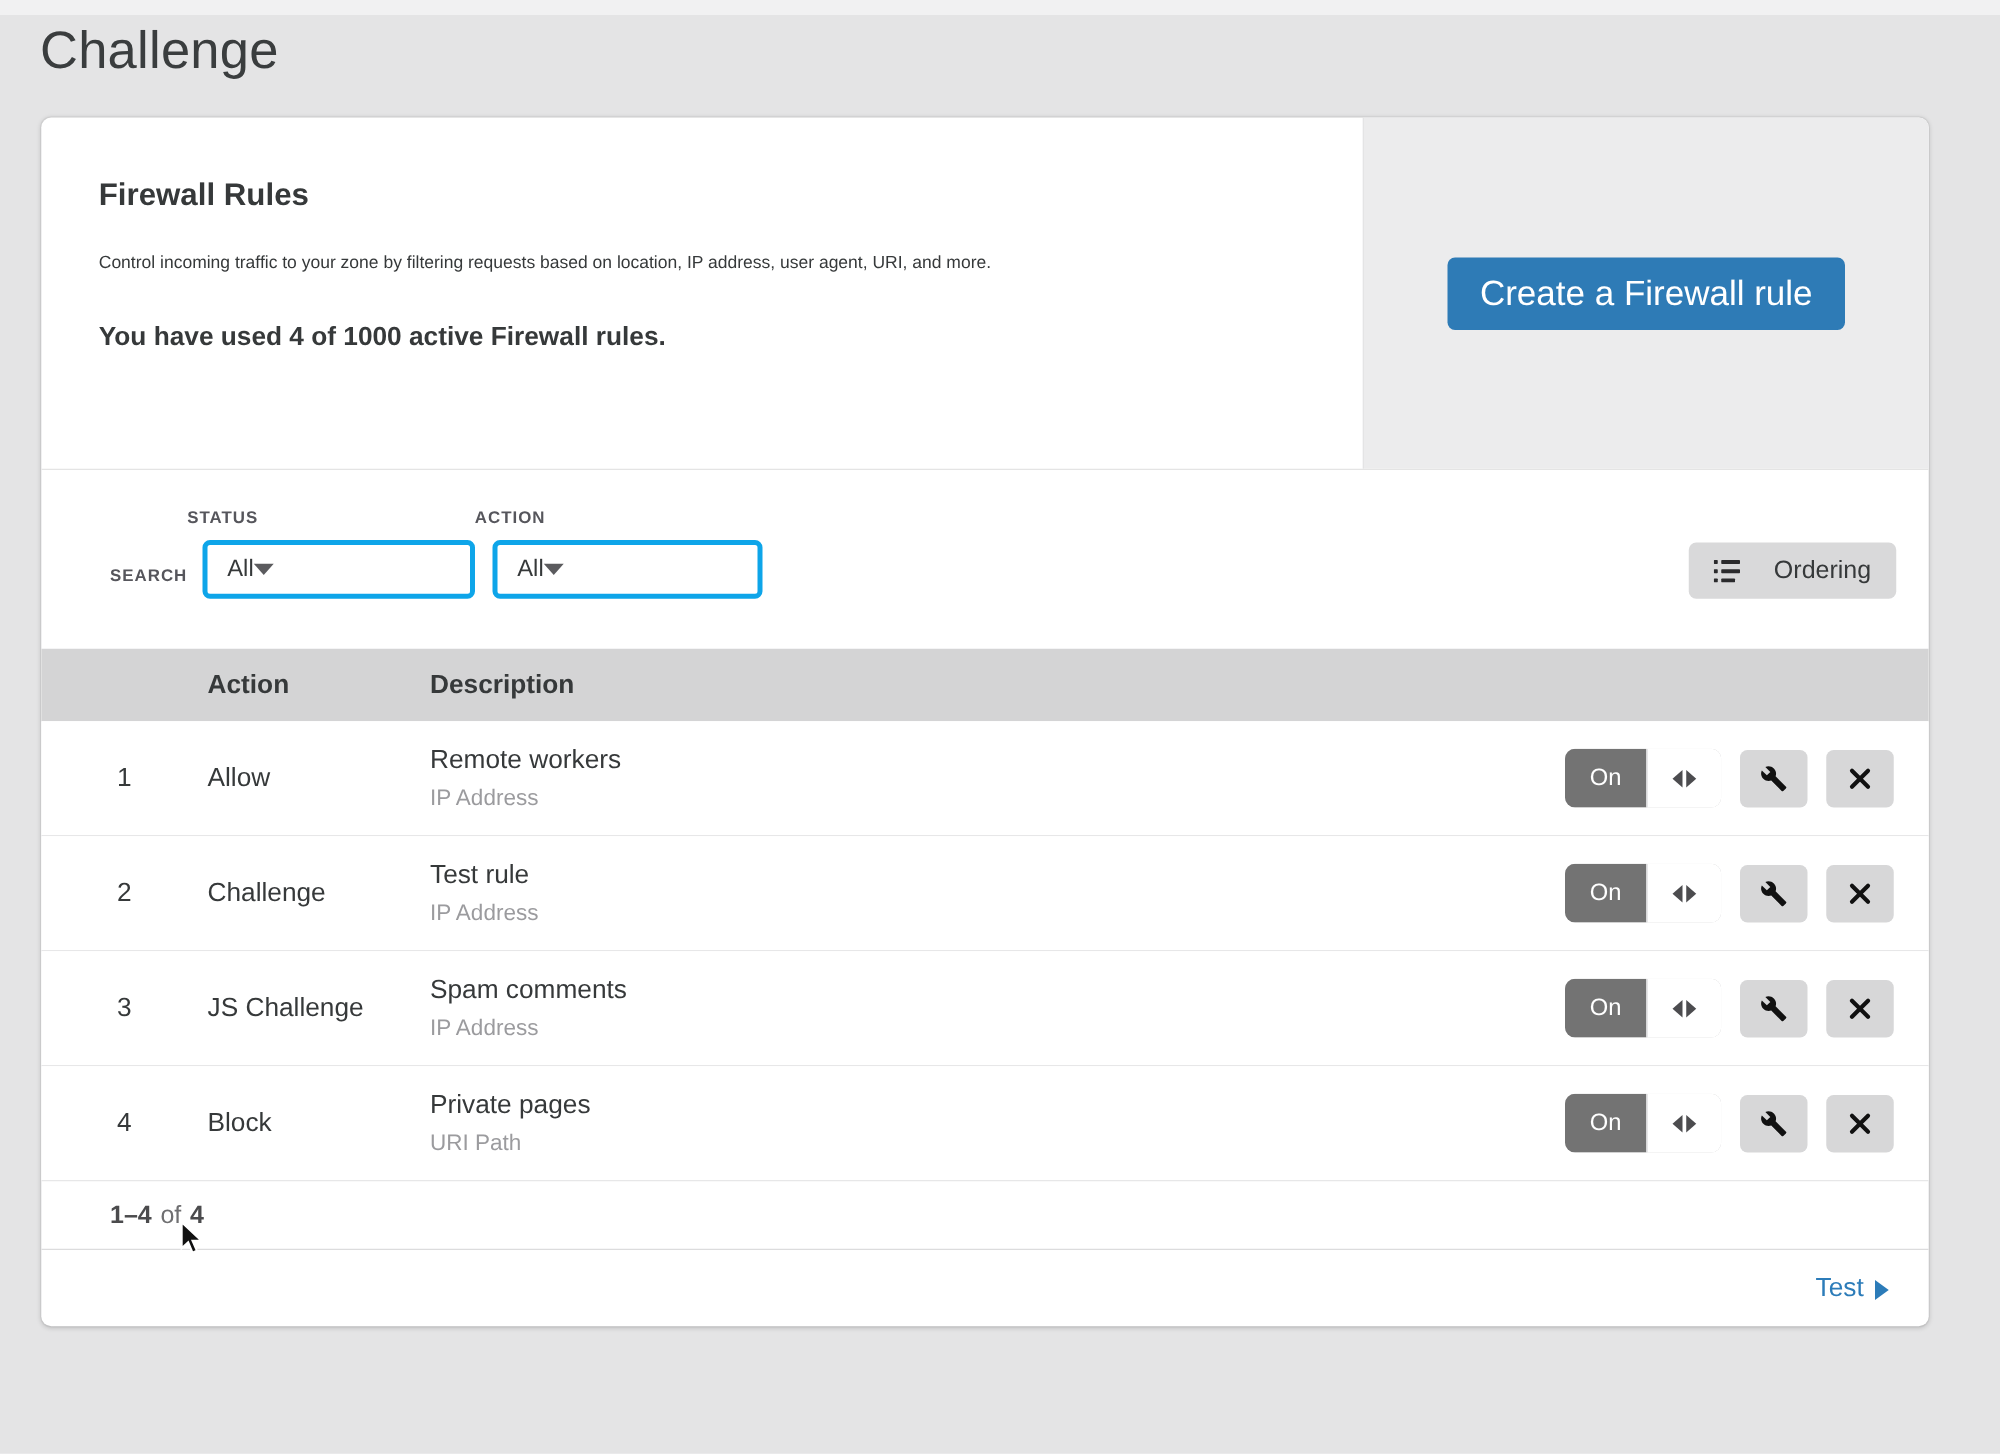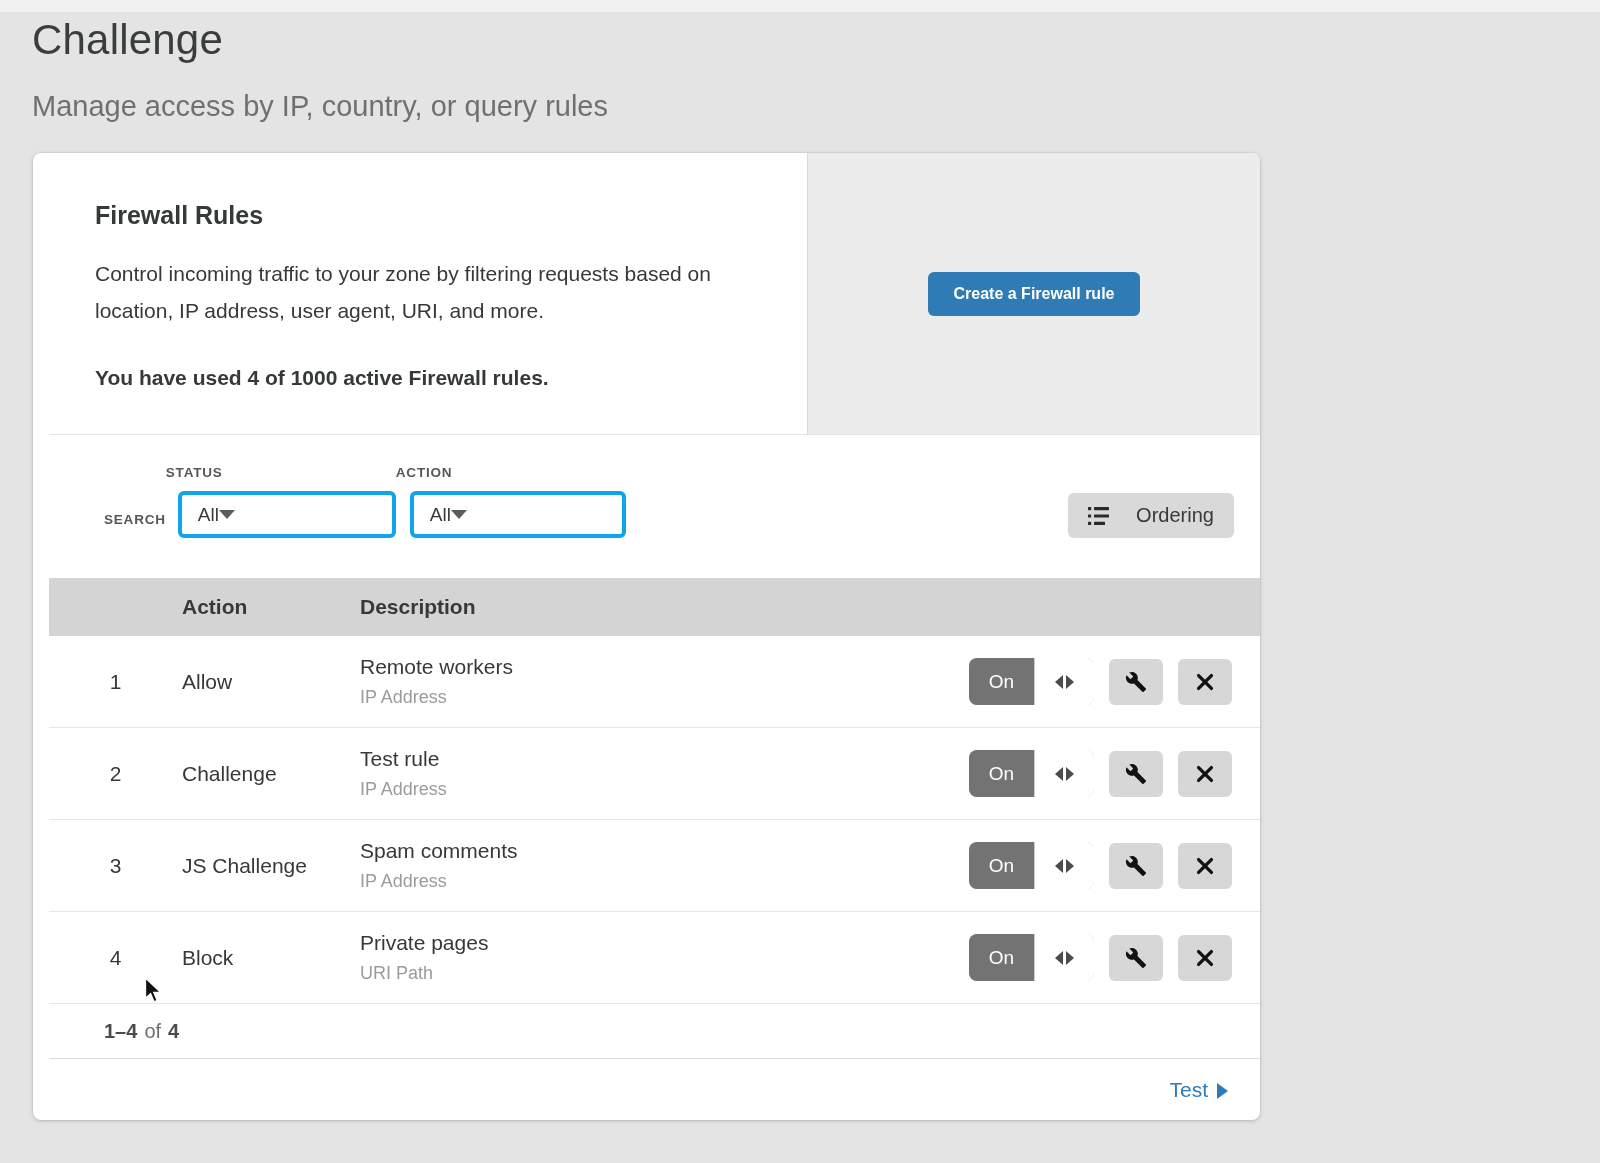--- a/index.html
+++ b/index.html
@@ -13,42 +13,41 @@
   .top-strip { height:12px; background:#f1f1f2; }
 
   
   .page-header { padding:4px 32px 0 32px; }
   .page-title { font-size:42px; font-weight:500; color:#3a3d3e; letter-spacing:.2px; }
   .page-subtitle { margin-top:26px; font-size:29px; font-weight:400; color:#6e7071; }
 
   
   .card {
     margin:30px 0 0 33px;
-    width:1227px;
+    width:1510px;
     background:#ffffff;
     border-radius:8px;
     box-shadow:0 1px 4px rgba(0,0,0,.18), 0 0 0 1px rgba(0,0,0,.04);
     overflow:hidden;
-    padding-left:16px;
   }
 
   
   .top-section { display:flex; min-height:282px; border-bottom:1px solid #e4e4e4; }
   .intro { flex:1; padding:48px 60px 40px 46px; }
   .intro-heading { font-size:25px; font-weight:700; color:#36393a; }
-  .intro-desc { margin-top:26px; font-size:21px; line-height:1.75; color:#36393a; max-width:960px; font-weight:400; }
+  .intro-desc { margin-top:26px; font-size:14px; line-height:1.75; color:#36393a; max-width:960px; font-weight:400; }
   .intro-usage { margin-top:36px; font-size:21px; font-weight:700; color:#36393a; }
   .create-panel {
     width:453px; background:#ececed; border-left:1px solid #dcdcdd;
     display:flex; align-items:center; justify-content:center;
     border-top-right-radius:8px;
   }
   .btn-primary {
     background:#2e7bb6; color:#fff; border:none; cursor:pointer;
-    font-family:inherit; font-size:16px; font-weight:700;
+    font-family:inherit; font-size:28px; font-weight:400;
     padding:13px 26px; border-radius:6px;
   }
 
   
   .filter-bar { display:flex; align-items:flex-end; padding:30px 26px 40px 55px; }
   .filter-group { display:flex; flex-direction:column; }
   .filter-label {
     font-size:13.5px; font-weight:700; letter-spacing:.8px;
     color:#56565c; margin-bottom:11px;
   }
@@ -129,21 +128,20 @@
   
   .mouse-cursor { position:absolute; left:140px; top:976px; pointer-events:none; z-index:50; }
 </style>
 </head>
 <body>
 
 <div class="top-strip"></div>
 
 <header class="page-header">
   <h1 class="page-title">Challenge</h1>
-  <div class="page-subtitle">Manage access by IP, country, or query rules</div>
 </header>
 
 <main class="card">
 
   <section class="top-section">
     <div class="intro">
       <h2 class="intro-heading">Firewall Rules</h2>
       <p class="intro-desc">Control incoming traffic to your zone by filtering requests based on location, IP address, user agent, URI, and more.</p>
       <p class="intro-usage">You have used 4 of 1000 active Firewall rules.</p>
     </div>

